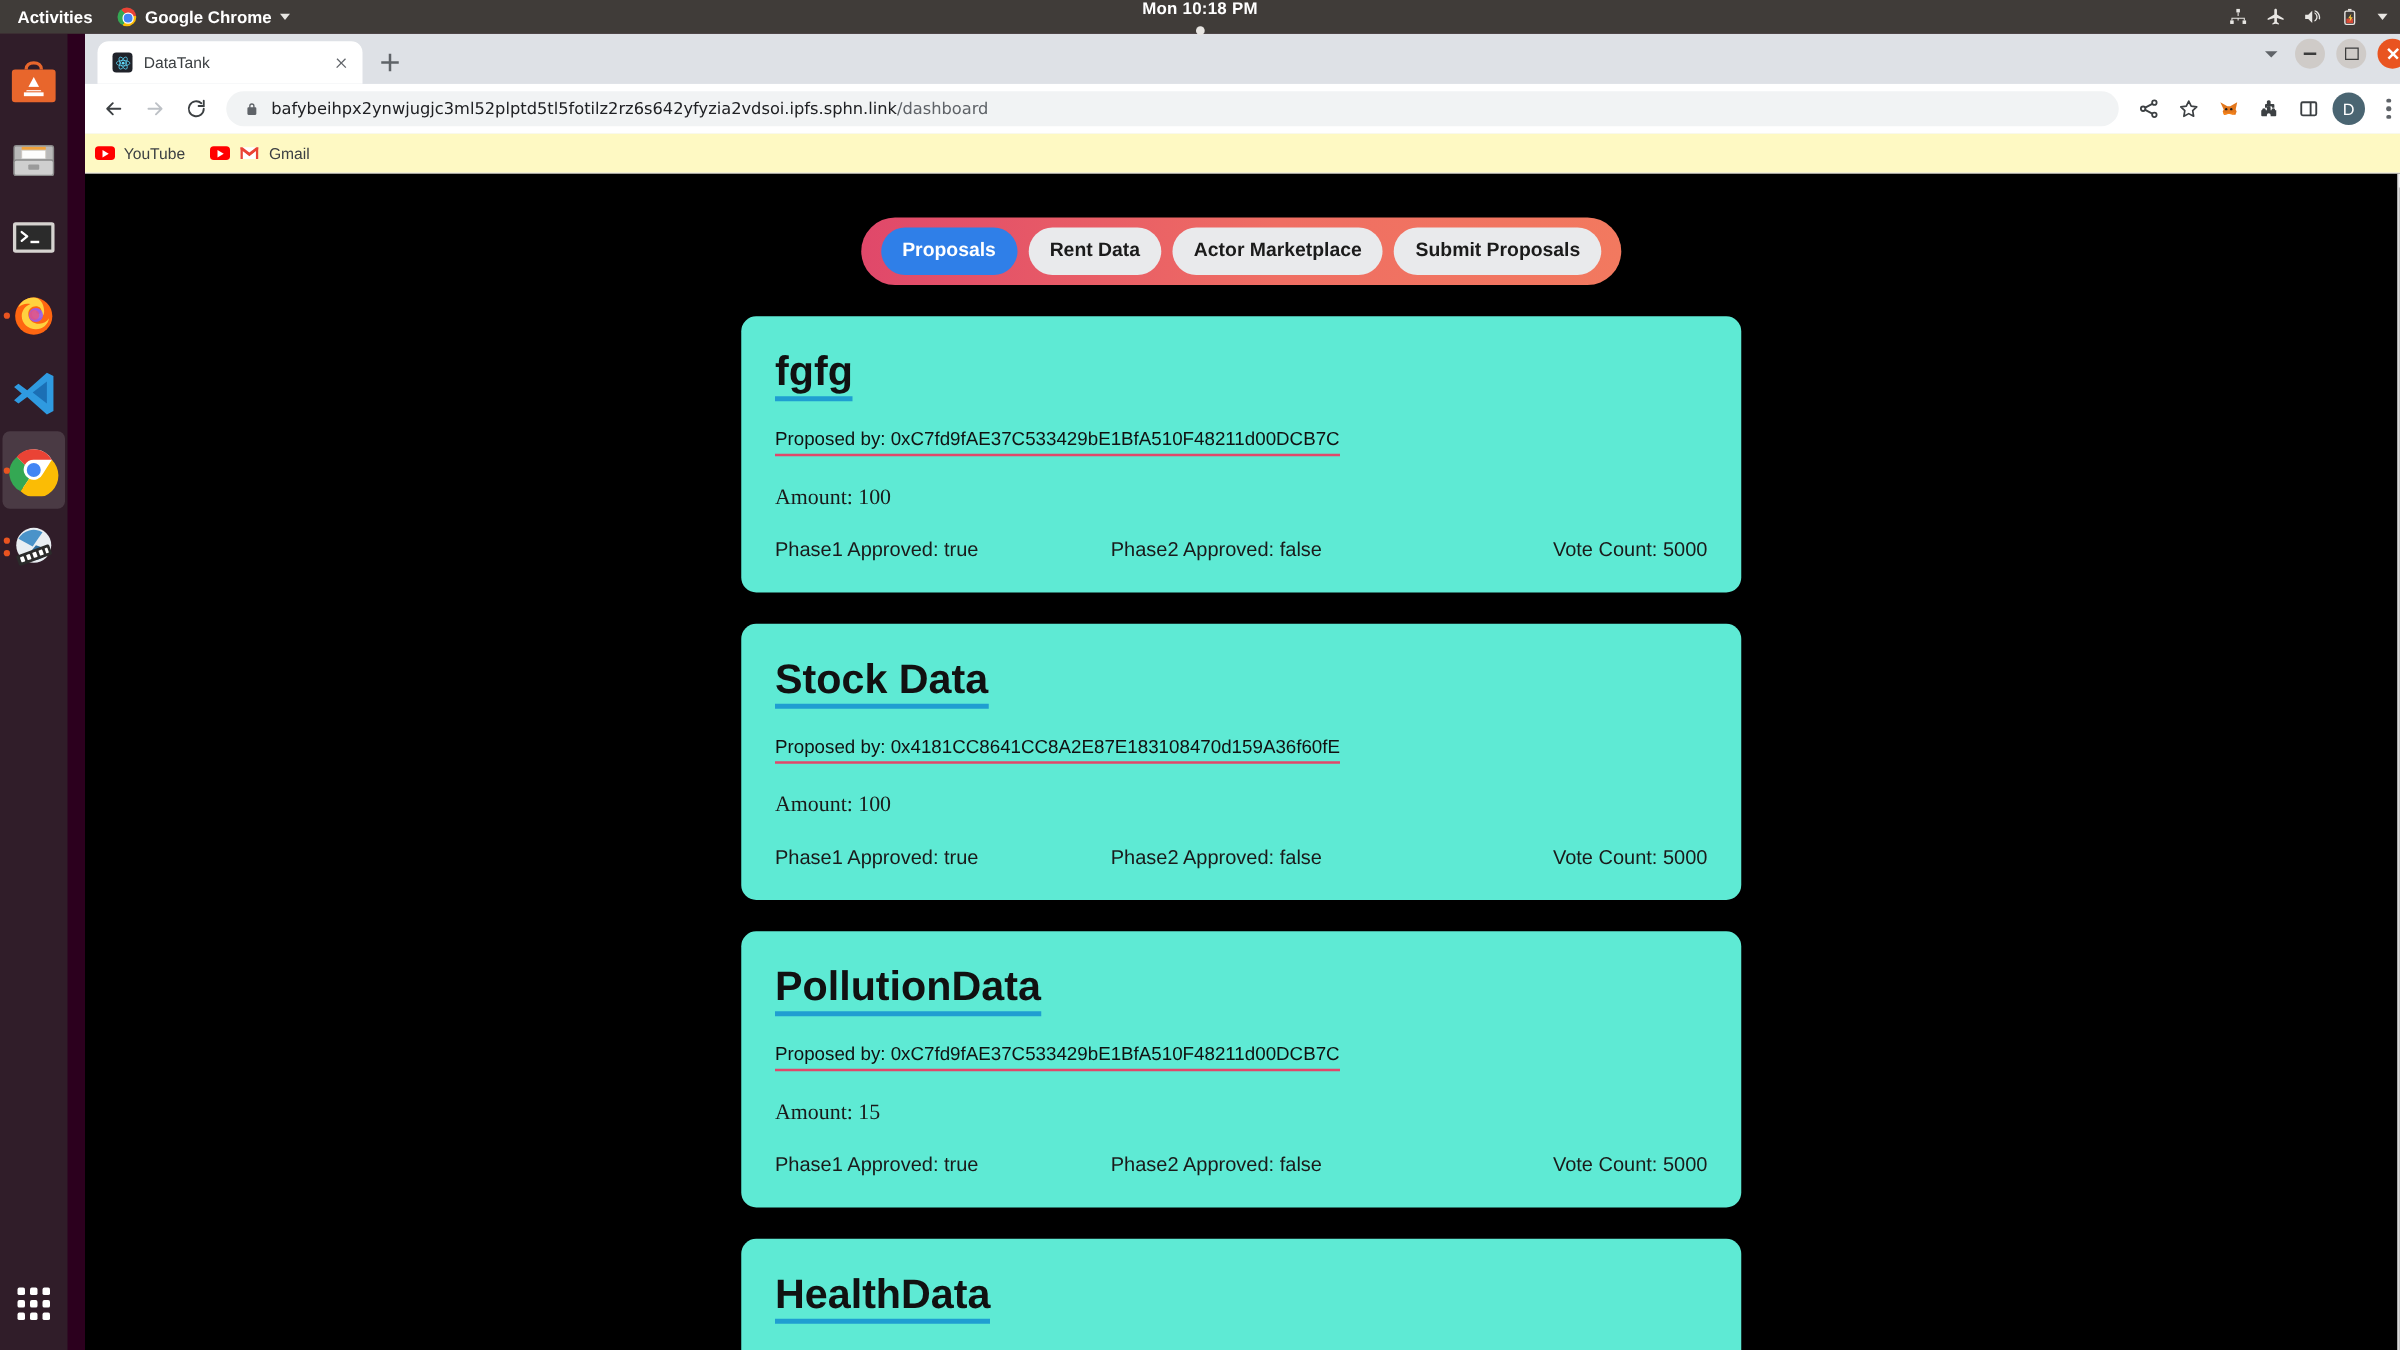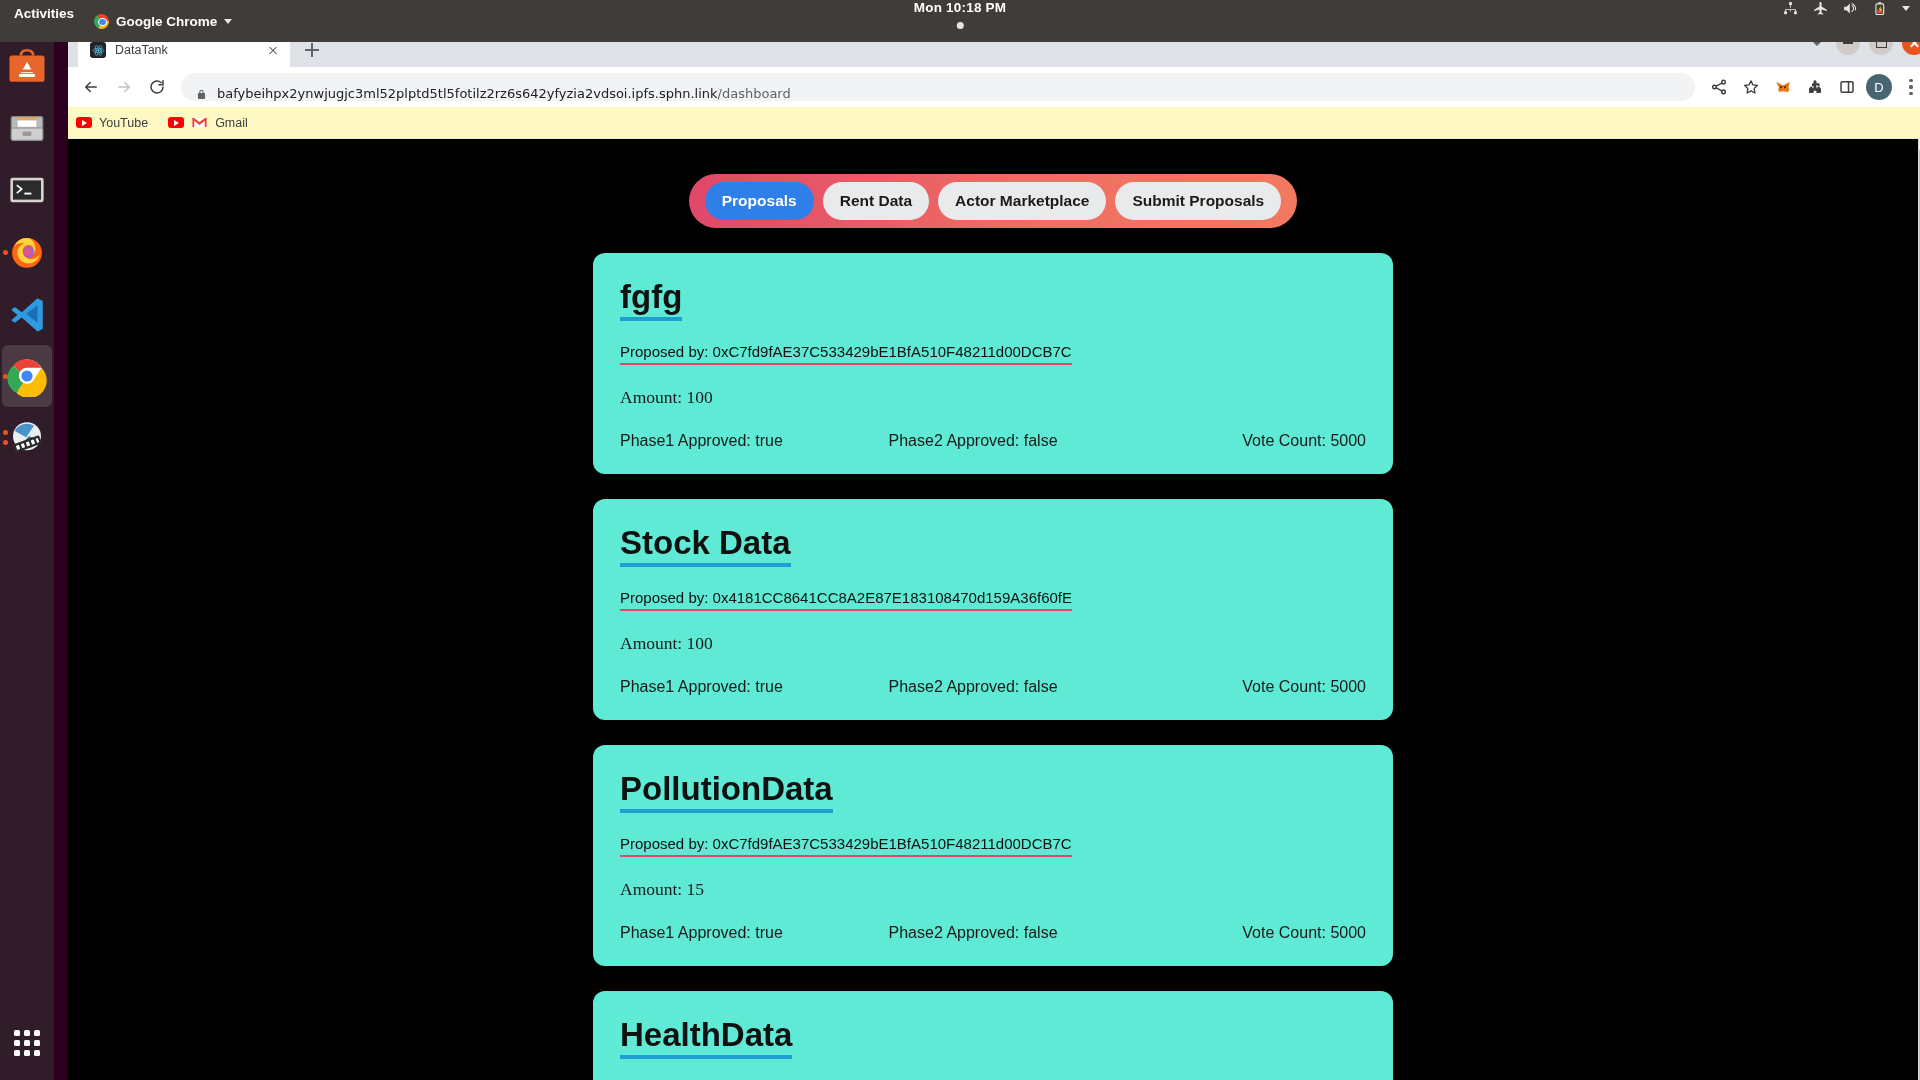--- a/index.html
+++ b/index.html
@@ -6,23 +6,23 @@
   html, body {
     width: 1920px; height: 1080px;
     overflow: hidden;
     font-family: "Liberation Sans", sans-serif;
     background: #2c001e;
   }
 
   
   .gnome-topbar {
     position: absolute; top: 0; left: 0;
-    width: 1920px; height: 42px;
+    width: 1920px; height: 27px;
     background: #403c39;
-    display: flex; 
+    display: flex; align-items: center;
     color: #ffffff; font-size: 13.5px; font-weight: bold;
     z-index: 50;
   }
   .gnome-activities { padding: 0 12px 0 14px; line-height: 27px; }
   .gnome-app { display: flex; align-items: center; gap: 7px; padding: 0 8px; }
   .chrome-dot-logo {
     width: 15px; height: 15px; border-radius: 50%;
     background:
       conic-gradient(from -35deg, #ea4335 0deg 120deg, #fbbc05 120deg 240deg, #34a853 240deg 360deg);
     position: relative;
@@ -156,21 +156,21 @@
     height: 40px; background: #fff;
     display: flex; align-items: center; gap: 3px; padding: 0 8px;
   }
   .tb-btn {
     width: 30px; height: 30px; border-radius: 50%; flex: none;
     display: flex; align-items: center; justify-content: center;
   }
   .tb-ico { width: 18px; height: 18px; display: block; }
   .omnibox {
     flex: 1; height: 28px; background: #f1f3f4; border-radius: 14px;
-    display: flex; align-items: flex-end; gap: 9px; padding: 0 14px;
+    display: flex; align-items: center; gap: 9px; padding: 0 14px;
     margin: 0 6px; min-width: 0;
   }
   .omni-url {
     font-size: 13px; color: #202124; white-space: nowrap;
     overflow: hidden; text-overflow: ellipsis;
     font-family: "DejaVu Sans", sans-serif;
   }
   .omni-url .host { color: #202124; }
   .omni-url .path { color: #5f6368; }
   .tb-right { display: flex; align-items: center; gap: 2px; flex: none; }

